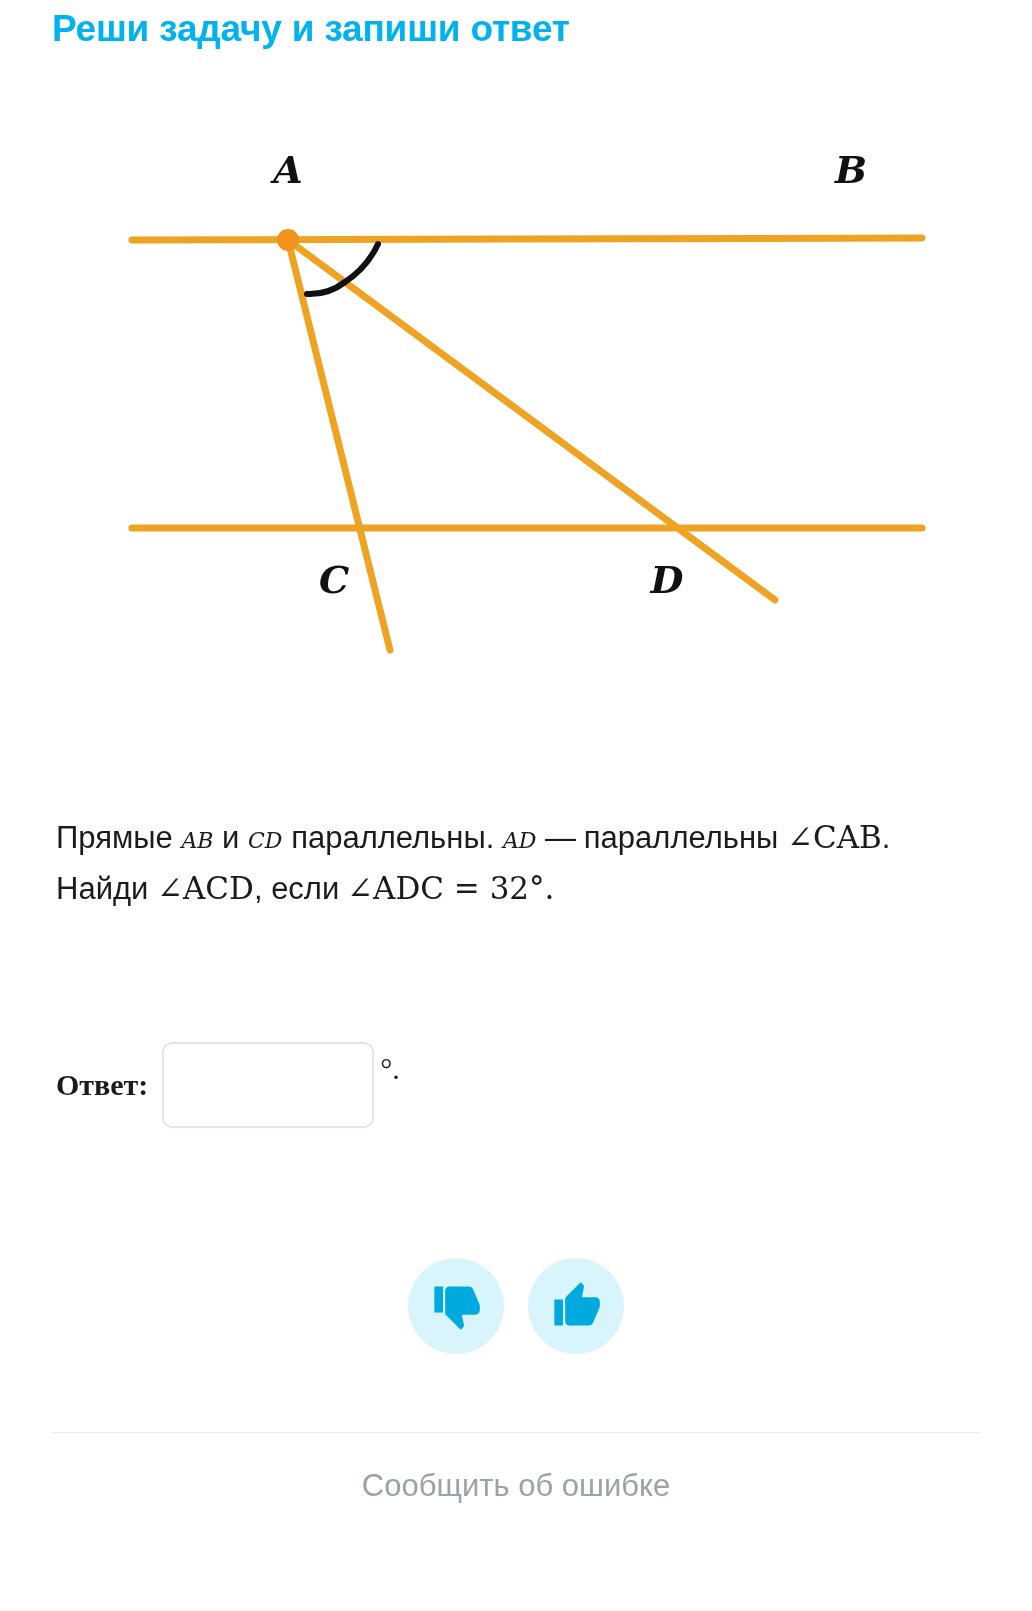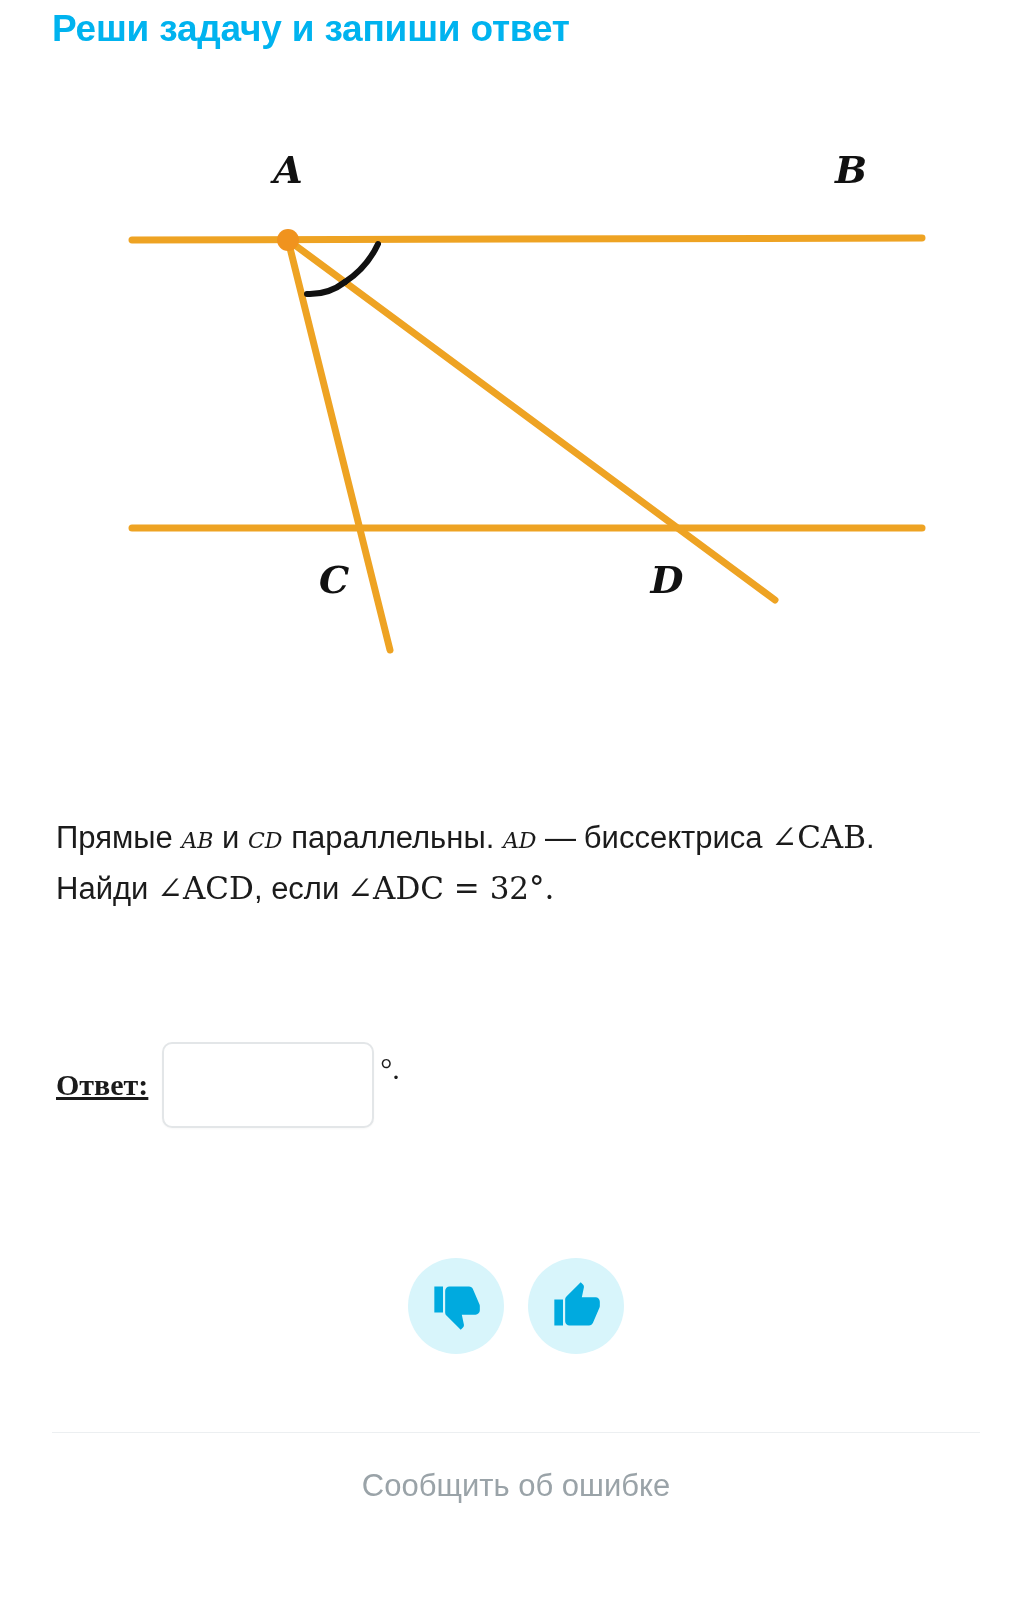--- a/index.html
+++ b/index.html
@@ -70,21 +70,20 @@
     left: 56px;
     top: 1042px;
     display: flex;
     align-items: center;
   }
   .answer-label {
     font-size: 30px;
     font-weight: bold;
     color: #1b1b1b;
     font-family: "Liberation Serif", serif;
-    text-decoration: underline;
   }
   .answer-input {
     margin-left: 14px;
     width: 212px;
     height: 86px;
     border: 2px solid #e3e6e8;
     border-radius: 10px;
     background: #ffffff;
     box-sizing: border-box;
     font-size: 30px;
@@ -174,21 +173,21 @@
 
       <text class="pt-label" x="288" y="73" text-anchor="middle">A</text>
       <text class="pt-label" x="851" y="73" text-anchor="middle">B</text>
       <text class="pt-label" x="334" y="483" text-anchor="middle">C</text>
       <text class="pt-label" x="667" y="483" text-anchor="middle">D</text>
     </svg>
   </div>
 
   <div class="problem-text">
     <span class="ru">Прямые </span><span class="math">AB</span><span class="ru"> и </span><span class="math">CD</span><span class="ru"> параллельны. </span><span class="math">AD</span><span class="ru"> —</span>
-    <span class="ru">биссектриса </span><span class="mathup">∠CAB</span><span class="ru">. Найди </span><span class="mathup">∠ACD</span><span class="ru">, если</span>
+    <span class="ru">параллельны </span><span class="mathup">∠CAB</span><span class="ru">. Найди </span><span class="mathup">∠ACD</span><span class="ru">, если</span>
     <span class="mathup">∠ADC</span><span class="mathup"> = 32</span><span class="mathup">°</span><span class="mathup">.</span>
   </div>
 
   <div class="answer-row">
     <span class="answer-label">Ответ:</span>
     <input class="answer-input" type="text" value="" style="">
     <span class="deg-suffix">°.</span>
   </div>
 
   <div class="vote-row">

